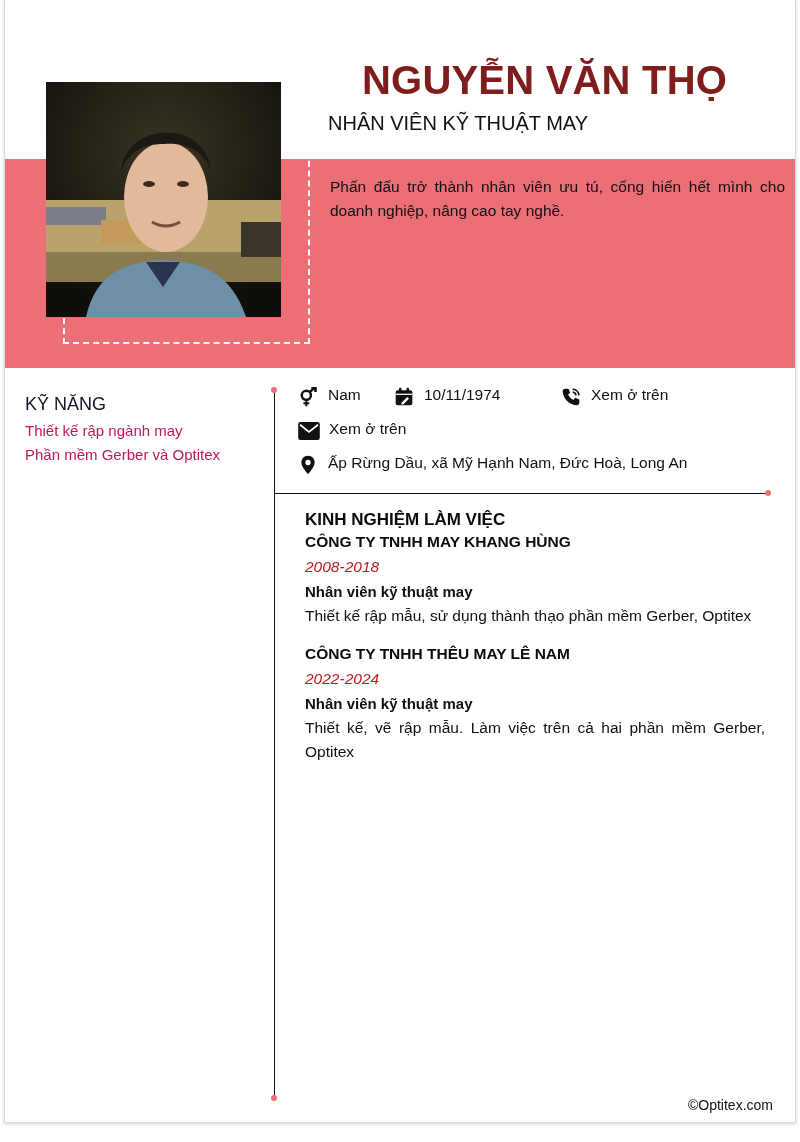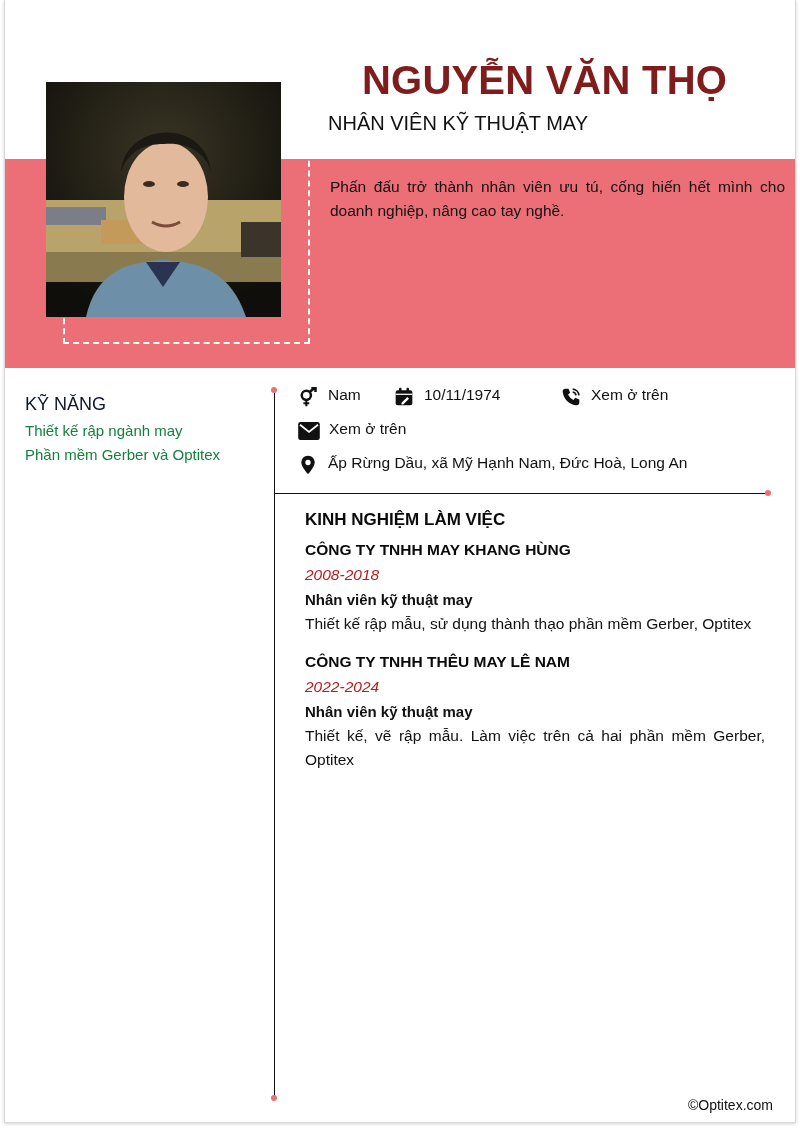--- a/index.html
+++ b/index.html
@@ -36,42 +36,42 @@
     }
     .objective {
       position: absolute; left: 330px; top: 172px; width: 455px;
     }
     .objective h2 { font-size: 17px; font-weight: bold; line-height: 22px; color: #0a0a0a; }
     .objective p { font-size: 15.5px; line-height: 24px; text-align: justify; margin-top: 3px; color: #111; }
 
     .skills { position: absolute; left: 25px; top: 393px; width: 240px; }
     .skills h2 { font-size: 18px; font-weight: normal; line-height: 22px; color: #0f172a; }
     .skills ul { list-style: none; margin-top: 4px; }
-    .skills li { font-size: 15px; line-height: 24px; color: #15803d; }
+    .skills li { font-size: 15px; line-height: 24px; color: #be185d; }
 
     .vline { position: absolute; left: 274px; top: 390px; width: 1px; height: 708px; background: #111; }
     .dot { position: absolute; width: 6px; height: 6px; border-radius: 50%; background: #EC6F78; }
     .dot-top { left: 271px; top: 387px; }
     .dot-bottom { left: 271px; top: 1095px; }
     .hline { position: absolute; left: 274px; top: 493px; width: 494px; height: 1px; background: #111; }
     .dot-right { left: 765px; top: 490px; }
 
     .contact-item { position: absolute; display: flex; align-items: flex-start; font-size: 15.5px; color: #111; }
     .contact-item .ic { width: 22px; height: 22px; margin-right: 9px; display: inline-flex; align-items: center; justify-content: center; }
     .contact-item svg { width: 20px; height: 20px; }
     .ci-gender { left: 297px; top: 386px; }
     .ci-dob { left: 393px; top: 386px; }
     .ci-phone { left: 560px; top: 386px; }
     .ci-email { left: 297px; top: 420px; }
     .ci-email .ic { width: 24px; margin-right: 8px; }
     .ci-address { left: 297px; top: 454px; }
 
     .experience { position: absolute; left: 305px; top: 509px; width: 460px; }
     .experience h2 { font-size: 17px; font-weight: bold; line-height: 22px; color: #0a0a0a; }
-    .job { margin-top: 8px; }
+    .job { margin-top: 0; }
     .job + .job { margin-top: 15px; }
     .company { font-size: 15.5px; font-weight: bold; line-height: 22px; color: #0a0a0a; }
     .period { font-size: 15.5px; font-style: italic; line-height: 26px; margin-top: 1px; color: #b91c1c; }
     .role { font-size: 15px; font-weight: bold; line-height: 22px; margin-top: 1px; color: #111; }
     .desc { font-size: 15.5px; line-height: 24px; text-align: justify; margin-top: 1px; color: #111; }
 
     .footer { position: absolute; right: 27px; top: 1097px; font-size: 14px; color: #111; }
   </style>
 </head>
 <body>

